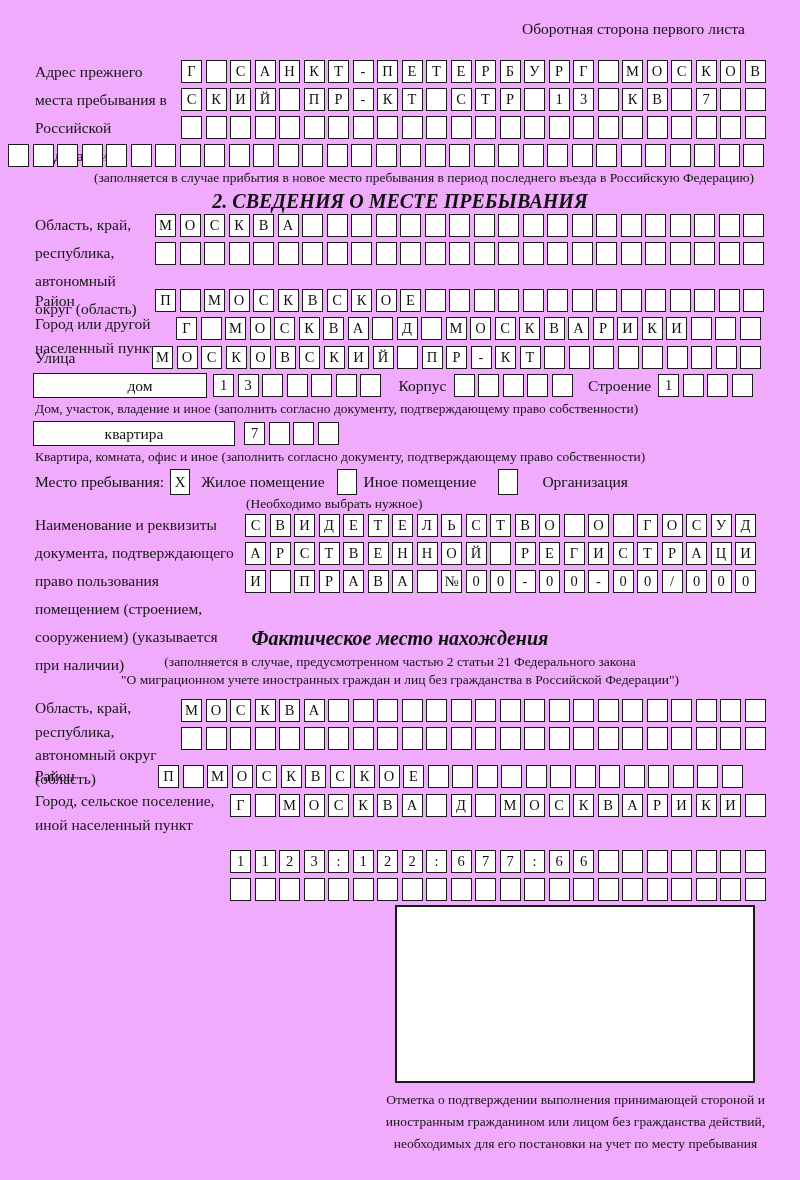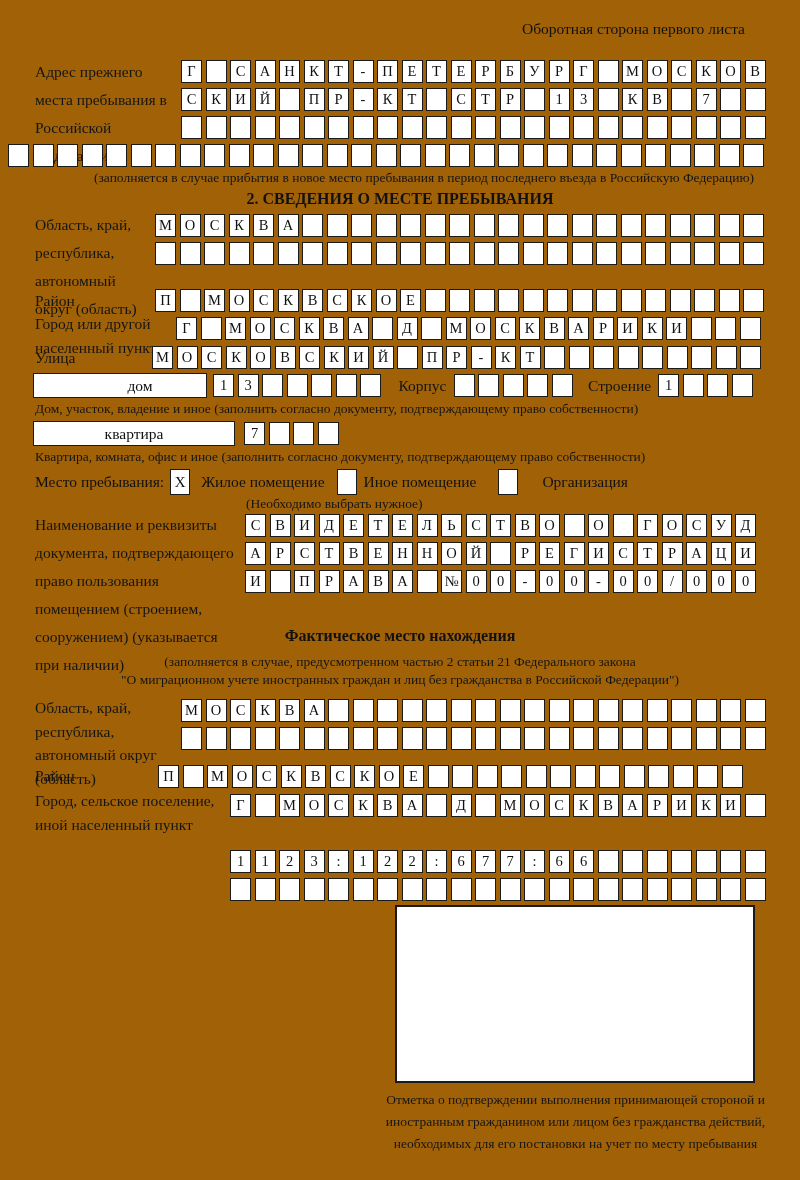--- a/index.html
+++ b/index.html
@@ -1,36 +1,36 @@
 <!DOCTYPE html>
 <html><head>
 <meta charset="utf-8">
 <style>
   html,body{margin:0;padding:0;background:#ffffff;}
   .page{
-    position:relative;width:800px;height:1180px;background:#a16207;
+    position:relative;width:800px;height:1180px;background:#f0abfc;
     font-family:"Liberation Serif","DejaVu Serif",serif;color:#111;overflow:hidden;
   }
   .abs{position:absolute;}
   .lbl{font-size:15.5px;line-height:28px;color:#151515;}
   .lbl.tight{line-height:23.5px;}
   .boxcol{display:flex;flex-direction:column;gap:5px;}
   .boxrow{display:flex;flex-wrap:nowrap;}
   .cell{
     flex:none;width:21px;height:23px;margin-right:3.5px;box-sizing:border-box;
     border:1.5px solid #1a1a1a;display:flex;align-items:center;justify-content:center;
     font-size:14.5px;line-height:1;background:#fff;
   }
   .bigbox{
     flex:none;box-sizing:border-box;border:1.5px solid #1a1a1a;height:25px;
     display:flex;align-items:center;justify-content:center;font-size:15.5px;background:#fff;
   }
   .note{font-size:13.5px;color:#151515;}
   .center{width:800px;text-align:center;}
-  .title{font-weight:bold;font-size:16px;}
+  .title{font-weight:bold;font-size:20px;font-style:italic;}
   .inline-row{display:flex;align-items:center;}
   .chk{
     flex:none;width:20px;height:26px;box-sizing:border-box;border:1.5px solid #1a1a1a;
     display:flex;align-items:center;justify-content:center;font-size:15px;background:#fff;
   }
   .stampbox{box-sizing:border-box;border:2px solid #1a1a1a;background:#fff;}
 </style>
 </head>
 <body>
 

